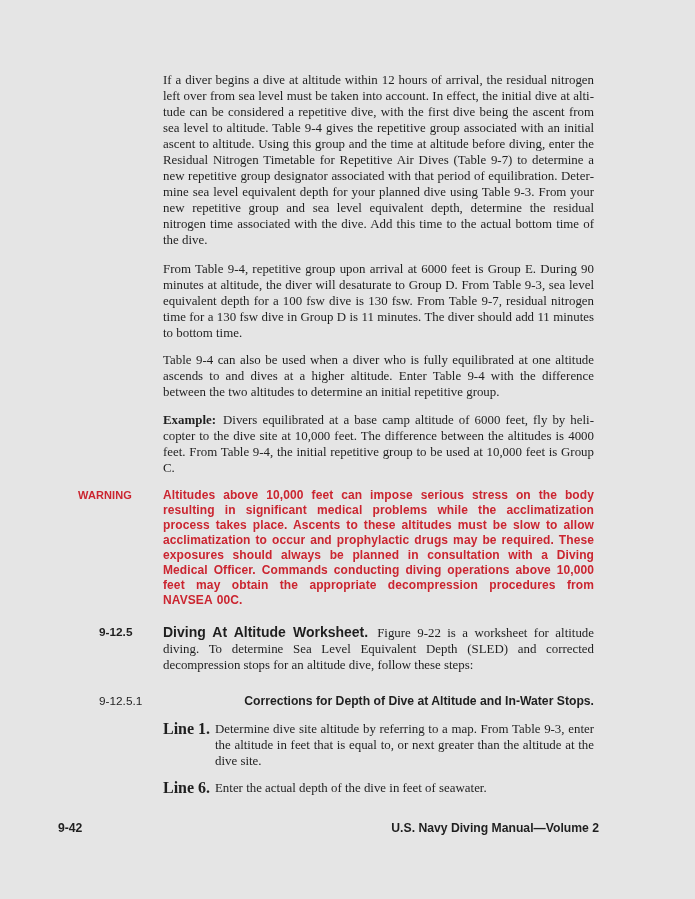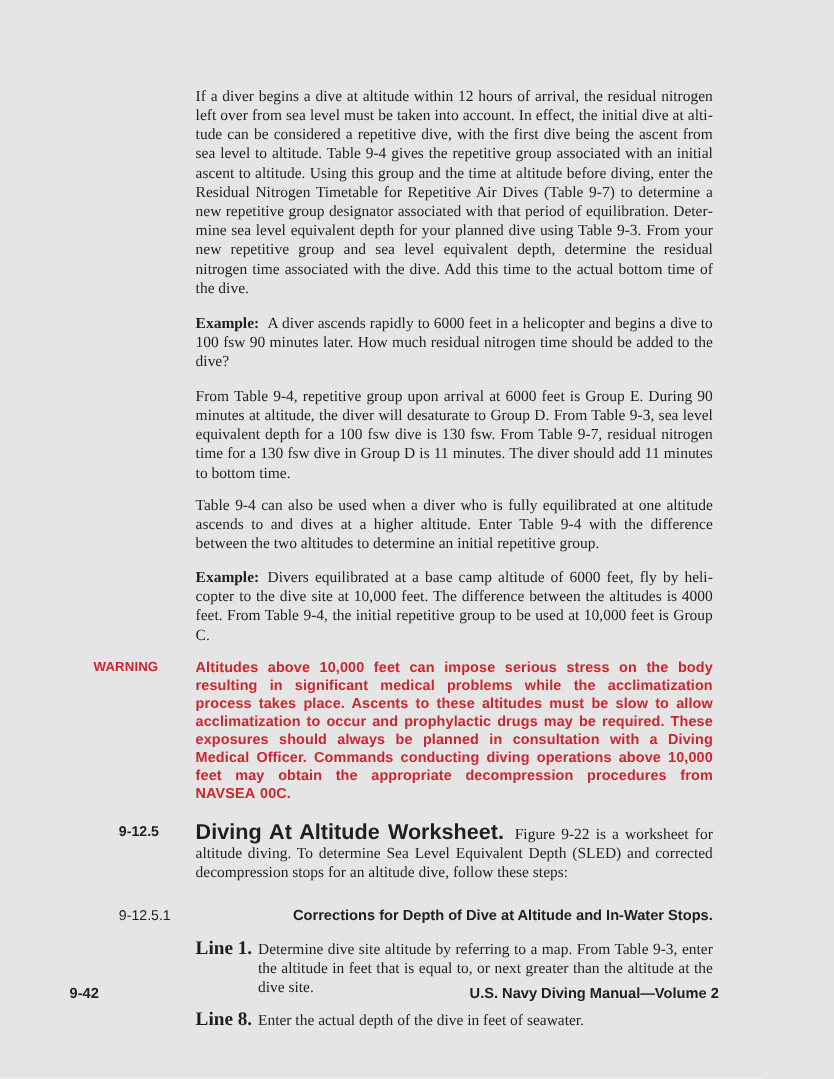--- a/index.html
+++ b/index.html
@@ -68,21 +68,21 @@
     left: -64px;
     top: 1px;
     font-family: "Liberation Sans", sans-serif;
     font-size: 11.8px;
     color: #1f1f1f;
   }
   .num-bold { font-weight: bold; }
   .heading-lead {
     font-family: "Liberation Sans", sans-serif;
     font-weight: bold;
-    font-size: 18px;
+    font-size: 14px;
     margin-right: 9px;
   }
   .heading-only {
     font-family: "Liberation Sans", sans-serif;
     font-weight: bold;
     font-size: 12.2px;
     line-height: 16px;
     margin-top: 20px;
   }
   
@@ -117,21 +117,20 @@
   }
 </style>
 </head>
 <body>
 
 <div class="page">
   <div class="content">
 
     <p class="block serif just">If a diver begins a dive at altitude within 12 hours of arrival, the residual nitrogen left over from sea level must be taken into account. In effect, the initial dive at alti­tude can be considered a repetitive dive, with the first dive being the ascent from sea level to altitude. Table 9-4 gives the repetitive group associated with an initial ascent to altitude. Using this group and the time at altitude before diving, enter the Residual Nitrogen Timetable for Repetitive Air Dives (Table 9-7) to determine a new repetitive group designator associated with that period of equilibration. Deter­mine sea level equivalent depth for your planned dive using Table 9-3. From your new repetitive group and sea level equivalent depth, determine the residual nitrogen time associated with the dive. Add this time to the actual bottom time of the dive.</p>
 
-    <p class="block serif just mt13"><span class="bold-lead">Example:</span><span>A diver ascends rapidly to 6000 feet in a helicopter and begins a dive to 100 fsw 90 minutes later. How much residual nitrogen time should be added to the dive?</span></p>
 
     <p class="block serif just mt13">From Table 9-4, repetitive group upon arrival at 6000 feet is Group E. During 90 minutes at altitude, the diver will desaturate to Group D. From Table 9-3, sea level equivalent depth for a 100 fsw dive is 130 fsw. From Table 9-7, residual nitrogen time for a 130 fsw dive in Group D is 11 minutes. The diver should add 11 minutes to bottom time.</p>
 
     <p class="block serif just mt11">Table 9-4 can also be used when a diver who is fully equilibrated at one altitude ascends to and dives at a higher altitude. Enter Table 9-4 with the difference between the two altitudes to determine an initial repetitive group.</p>
 
     <p class="block serif just mt12"><span class="bold-lead">Example:</span><span>Divers equilibrated at a base camp altitude of 6000 feet, fly by heli­copter to the dive site at 10,000 feet. The difference between the altitudes is 4000 feet. From Table 9-4, the initial repetitive group to be used at 10,000 feet is Group C.</span></p>
 
     <div class="block warning-block">
       <span class="warning-label">WARNING</span>
       <p class="warning-text">Altitudes above 10,000 feet can impose serious stress on the body resulting in significant medical problems while the acclimatization process takes place. Ascents to these altitudes must be slow to allow acclimatization to occur and prophylactic drugs may be required. These exposures should always be planned in consultation with a Diving Medical Officer. Commands conducting diving operations above 10,000 feet may obtain the appropriate decompression procedures from NAVSEA 00C.</p>
@@ -146,21 +145,21 @@
       <span class="section-number">9-12.5.1</span>
       <p class="heading-only">Corrections for Depth of Dive at Altitude and In-Water Stops.</p>
     </div>
 
     <div class="line-row mt-line1">
       <span class="line-label">Line 1.</span>
       <p class="line-text serif just">Determine dive site altitude by referring to a map. From Table 9-3, enter the altitude in feet that is equal to, or next greater than the altitude at the dive site.</p>
     </div>
 
     <div class="line-row mt-line2">
-      <span class="line-label">Line 8.</span>
+      <span class="line-label">Line 6.</span>
       <p class="line-text serif">Enter the actual depth of the dive in feet of seawater.</p>
     </div>
 
   </div>
 
   <div class="footer">
     <span>9-42</span>
     <span>U.S. Navy Diving Manual—Volume 2</span>
   </div>
 </div>

